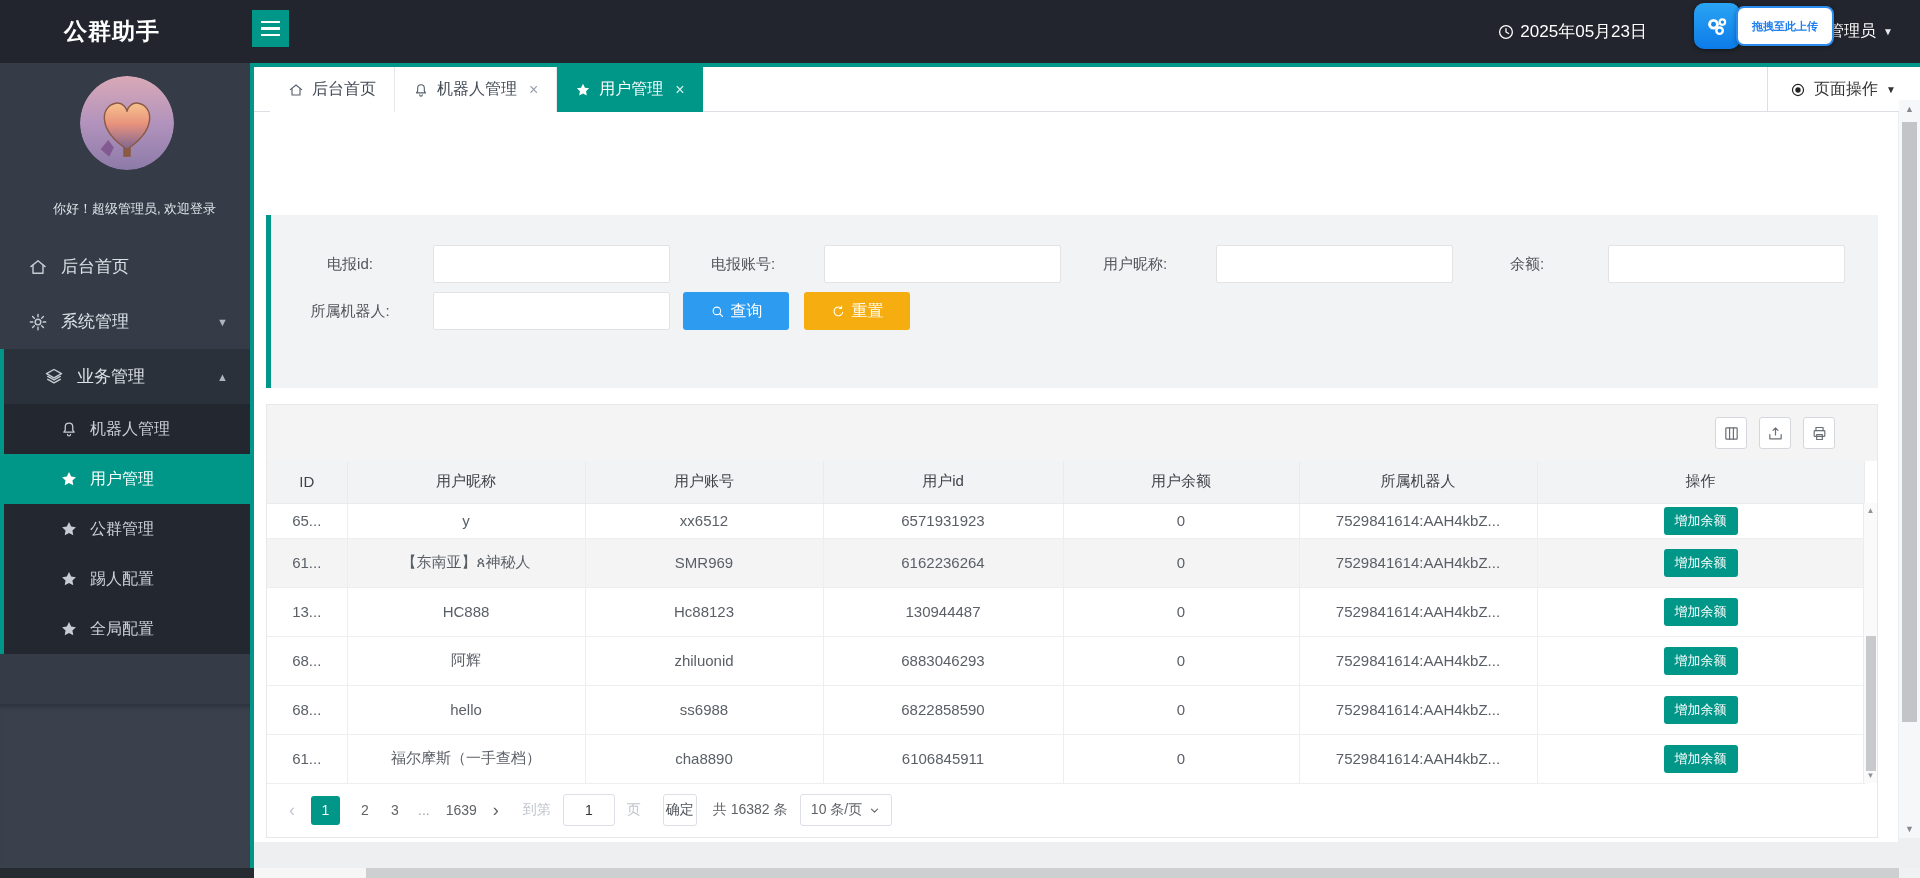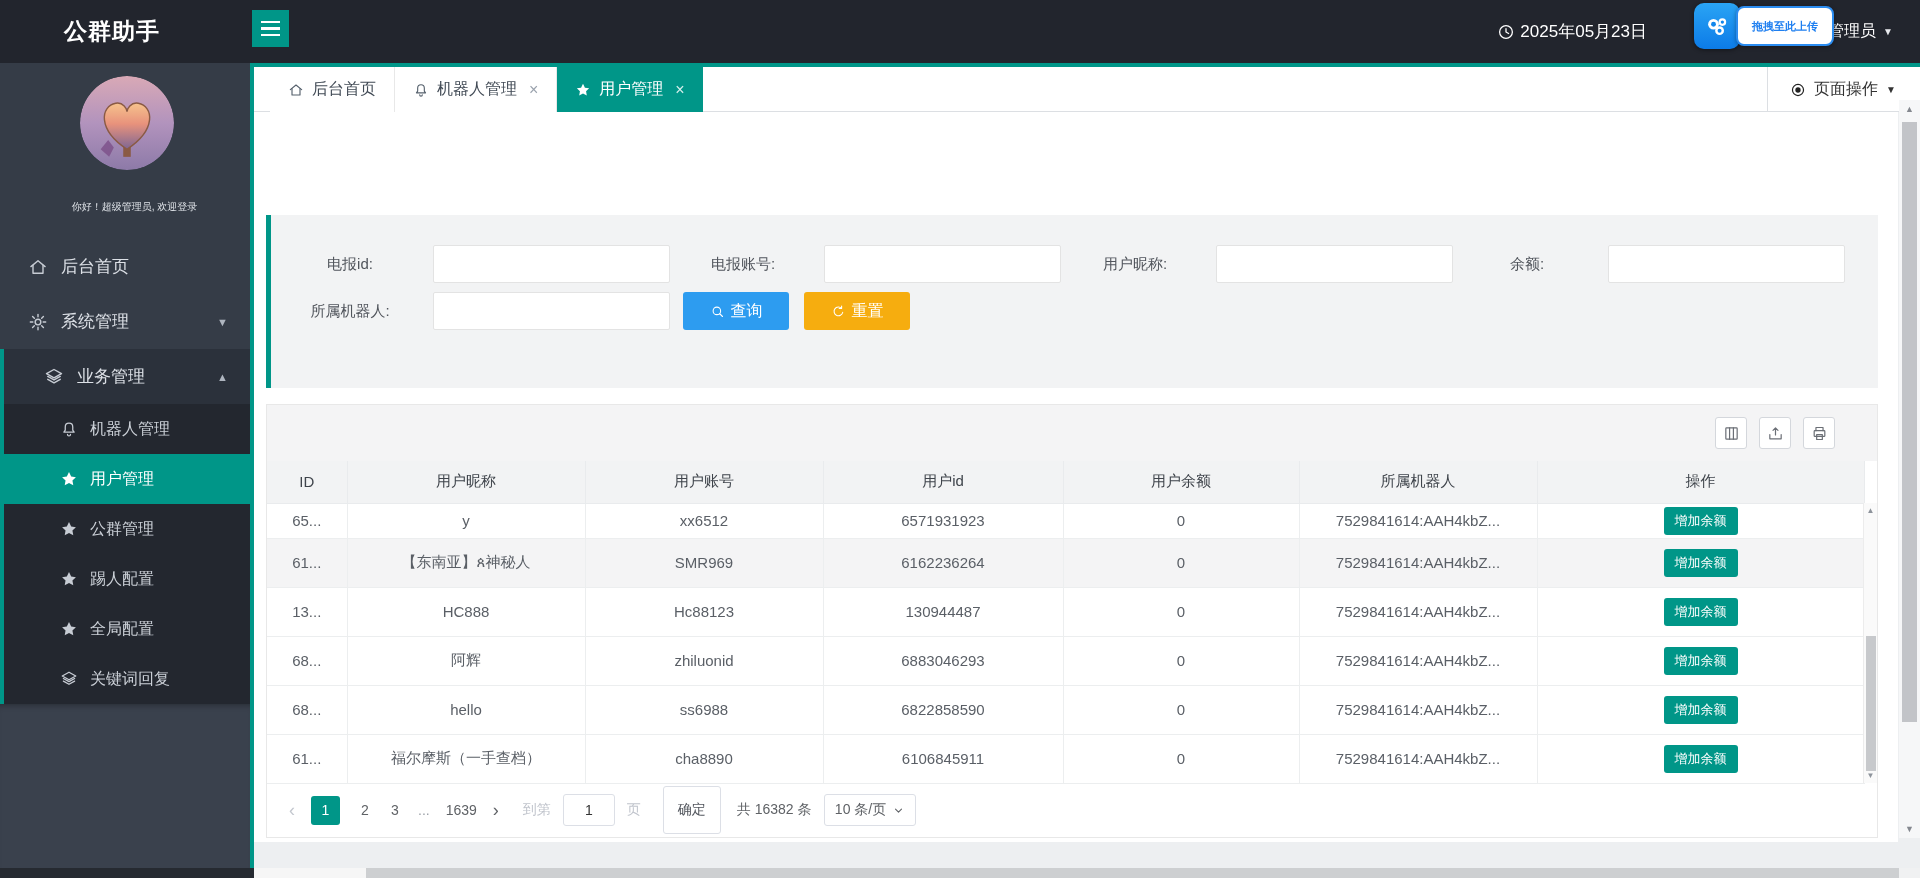--- a/index.html
+++ b/index.html
@@ -16,21 +16,21 @@
   .hdr-user { position:absolute; right:27px; top:0; height:63px; display:flex; align-items:center; gap:7px; color:#fff; font-size:16px; cursor:pointer; }
   .hdr-user .caret { font-size:10px; color:#e8eaee; }
   .upload-widget { position:absolute; right:86px; top:3px; height:46px; display:flex; align-items:center; cursor:pointer; z-index:40; }
   .up-ic { width:46px; height:46px; border-radius:10px; background:linear-gradient(180deg,#2aa4f4,#0c7be8); display:flex; align-items:center; justify-content:center; box-shadow:0 1px 4px rgba(0,0,0,.45); }
   .up-label { height:40px; margin-left:-4px; background:#fff; border:2px solid #2b8cf0; border-radius:8px; display:flex; align-items:center; padding:0 14px; color:#1f7ff0; font-size:11px; font-weight:bold; box-shadow:0 1px 4px rgba(0,0,0,.35); }
 
   
   .sidebar { position:absolute; left:0; top:63px; width:254px; height:805px; background:#353c47; z-index:10; }
   .sidebar-edge { position:absolute; left:250px; top:63px; width:4px; height:805px; background:#009688; z-index:11; }
   .avatar { position:absolute; left:80px; top:13px; width:94px; height:94px; border-radius:50%; overflow:hidden; }
-  .greeting { position:absolute; left:0; top:137px; width:269px; text-align:center; color:#dfe3e8; font-size:10px; }
+  .greeting { position:absolute; left:0; top:137px; width:269px; text-align:center; color:#dfe3e8; font-size:13px; }
   .snav { position:absolute; left:0; top:176px; width:250px; }
   .s-item { height:55px; display:flex; align-items:center; padding-left:28px; color:#dde1e7; font-size:17px; cursor:pointer; position:relative; }
   .s-item .sic { width:20px; height:20px; margin-right:13px; color:#c7ccd4; flex:none; }
   .s-caret { position:absolute; right:22px; font-size:11px; color:#aeb5bf; }
   .s-group { border-left:4px solid #009688; }
   .s-group .s-item { padding-left:40px; }
   .s-item.parent { background:#2b313b; }
   .s-sub { background:#23272f; }
   .s-item.sub { height:50px; padding-left:56px; font-size:16px; color:#ccd1d8; }
   .s-item.sub .sic { width:18px; height:18px; margin-right:12px; }
@@ -92,21 +92,21 @@
 
   
   .pgbar { position:absolute; left:22px; bottom:11px; height:32px; display:flex; align-items:center; font-size:14px; color:#5f6266; }
   .pg-arrow { font-size:18px; margin-right:16px; cursor:pointer; color:#5f6266; }
   .pg-arrow.disabled { color:#c3c7ce; }
   .pg-num { margin-right:16px; cursor:pointer; min-width:14px; text-align:center; }
   .pg-num.activep { background:#009688; color:#fff; width:29px; height:29px; line-height:29px; border-radius:3px; margin-right:18px; }
   .pg-dots { margin-right:16px; color:#9ca1a8; }
   .pg-muted { color:#c0c4cc; margin:0 8px; }
   .pg-input { width:52px; height:32px; border:1px solid #dcdfe6; border-radius:3px; text-align:center; font-size:14px; color:#333; outline:none; margin:0 4px; }
-  .pg-btn { height:48px; padding:0 14px; background:#fff; border:1px solid #dcdfe6; border-radius:3px; font-size:14px; color:#51555c; cursor:pointer; margin:0 10px 0 14px; }
+  .pg-btn { height:32px; padding:0 2px; background:#fff; border:1px solid #dcdfe6; border-radius:3px; font-size:14px; color:#51555c; cursor:pointer; margin:0 10px 0 14px; }
   .pg-total { margin:0 12px 0 6px; }
   .pg-select { height:32px; min-width:92px; border:1px solid #dcdfe6; border-radius:3px; background:#fff; display:flex; align-items:center; justify-content:center; gap:7px; padding:0 10px; cursor:pointer; }
   .pg-select svg { width:11px; height:11px; color:#5f6266; }
 
   
   .vscroll { position:absolute; left:1645px; top:37px; width:21px; height:738px; background:#f6f7f8; }
   .vscroll .arr { position:absolute; left:0; width:21px; text-align:center; font-size:9px; color:#84888f; cursor:pointer; }
   .vscroll .arr.up { top:4px; } .vscroll .arr.dn { bottom:4px; }
   .vscroll .thumb { position:absolute; left:3px; top:22px; width:15px; height:600px; background:#c2c4c8; cursor:pointer; }
   .main-gray { position:absolute; left:0; top:779px; width:1645px; height:28px; background:#edeff1; }
@@ -232,28 +232,20 @@
                 <path d="M12 2.8 L14.9 8.6 L21.2 9.5 L16.6 14 L17.7 20.3 L12 17.3 L6.3 20.3 L7.4 14 L2.8 9.5 L9.1 8.6 Z" fill="currentColor"></path>
               </svg>
             <span>踢人配置</span>
           </div>
           <div class="s-item sub">
             <svg class="sic" viewBox="0 0 24 24">
                 <path d="M12 2.8 L14.9 8.6 L21.2 9.5 L16.6 14 L17.7 20.3 L12 17.3 L6.3 20.3 L7.4 14 L2.8 9.5 L9.1 8.6 Z" fill="currentColor"></path>
               </svg>
             <span>全局配置</span>
           </div>
-          <div class="s-item sub">
-            <svg class="sic stroke" viewBox="0 0 24 24">
-                <path d="M12 3 L21 8 L12 13 L3 8 Z"></path>
-                <path d="M4.5 11.3 L12 15.5 L19.5 11.3"></path>
-                <path d="M4.5 14.8 L12 19 L19.5 14.8"></path>
-              </svg>
-            <span>关键词回复</span>
-          </div>
         </div>
       </div>
     </nav>
     <div class="sidebar-lower"></div>
   </div>
   <div class="sidebar-edge"></div>
 
   <div class="main">
     <div class="teal-line"></div>
 

